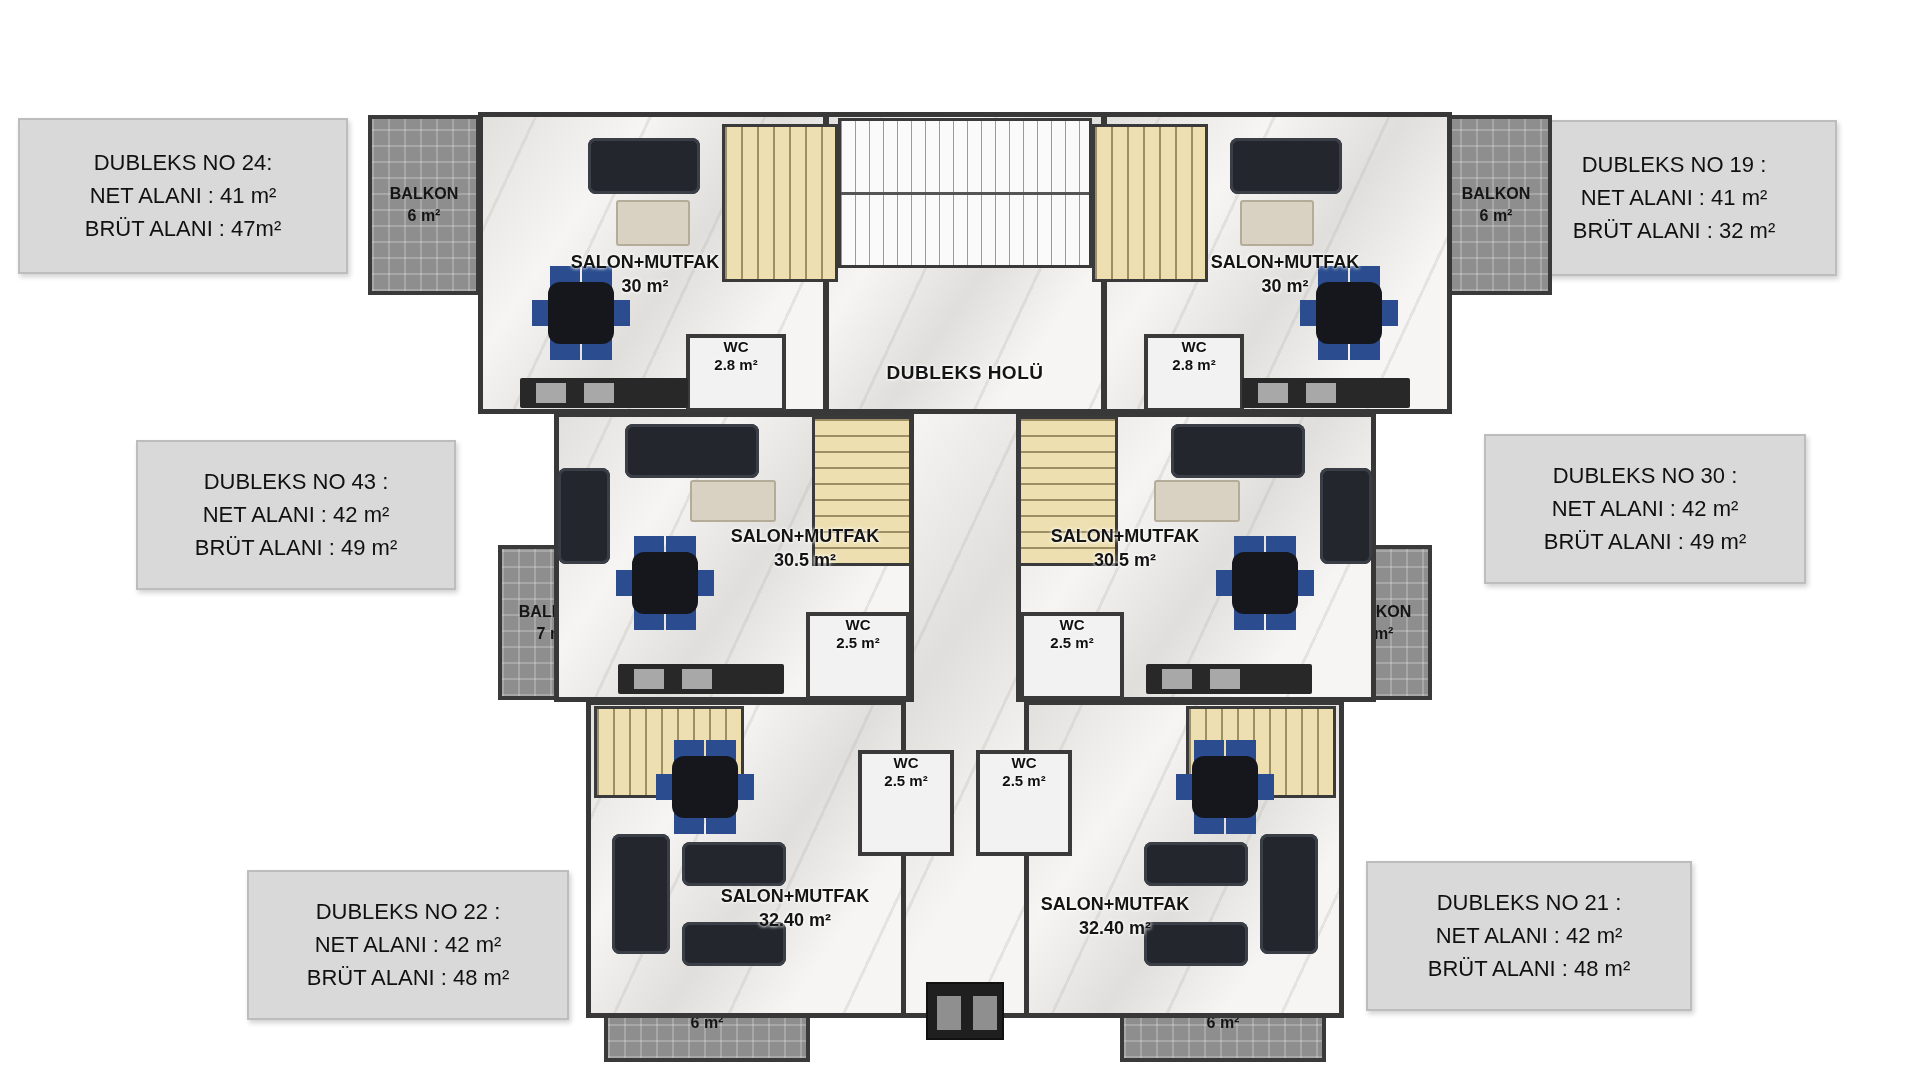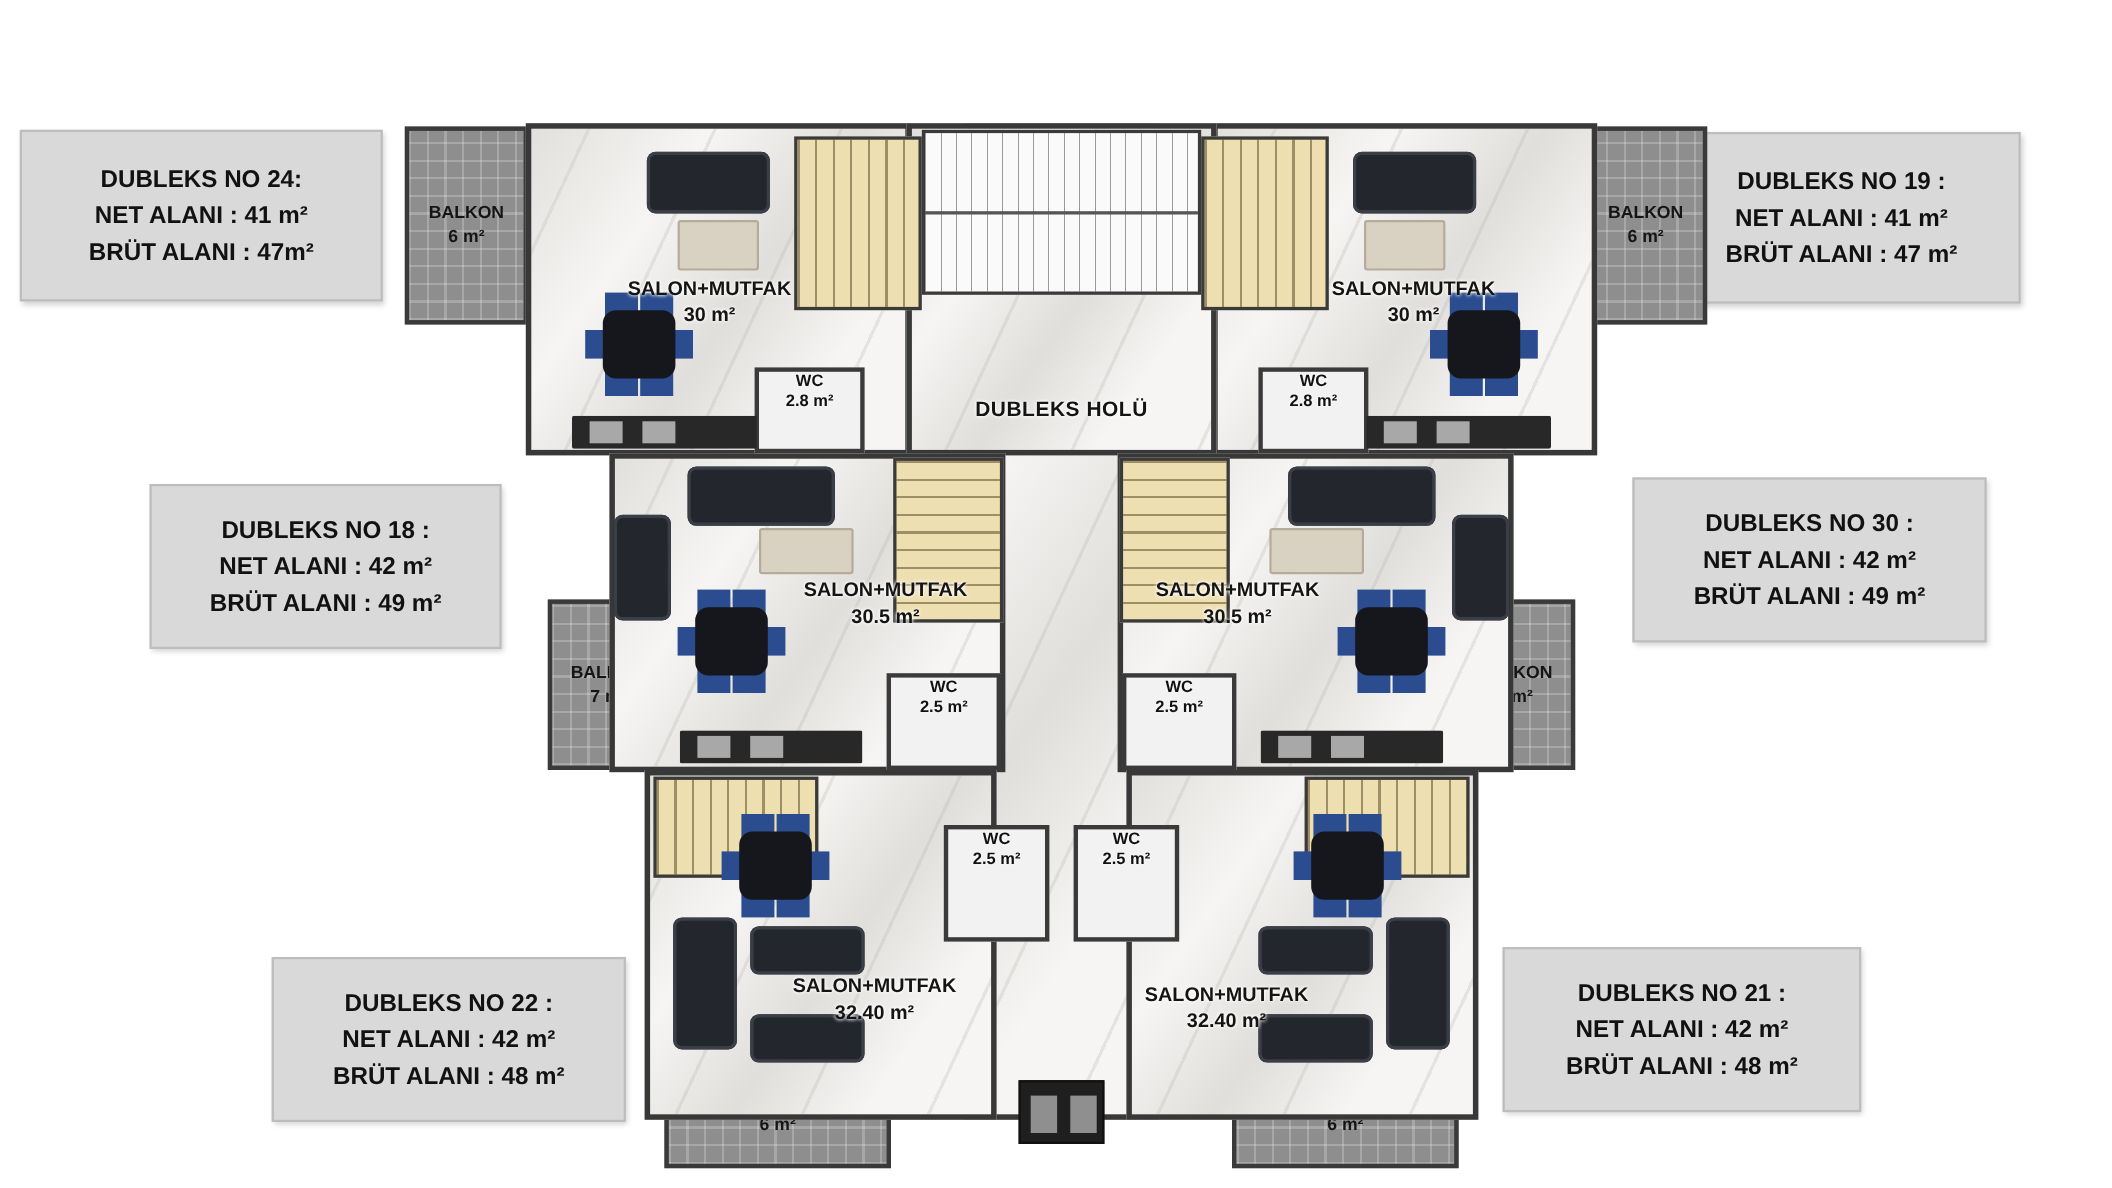--- a/index.html
+++ b/index.html
@@ -9,21 +9,21 @@
   
   .header-bar{position:absolute;left:67px;top:20px;width:1684px;height:62px;
     background:#d6d6d6;border:1px solid #c2c2c2;display:flex;align-items:center;
     justify-content:space-between;padding:0 72px;box-sizing:border-box;}
   .header-bar span{font-size:34px;font-weight:700;letter-spacing:.5px;}
 
   
   .info-box{position:absolute;background:#d9d9d9;border:2px solid #bdbdbd;
     display:flex;flex-direction:column;align-items:center;justify-content:center;gap:7px;
     box-shadow:2px 3px 5px rgba(0,0,0,.18);}
-  .info-box div{font-size:22px;font-weight:700;text-align:center;white-space:nowrap;}
+  .info-box div{font-size:22px;font-weight:400;text-align:center;white-space:nowrap;}
   .ib-24{left:18px;top:118px;width:326px;height:152px;}
   .ib-19{left:1511px;top:120px;width:322px;height:152px;}
   .ib-23{left:136px;top:440px;width:316px;height:146px;}
   .ib-20{left:1484px;top:434px;width:318px;height:146px;}
   .ib-22{left:247px;top:870px;width:318px;height:146px;}
   .ib-21{left:1366px;top:861px;width:322px;height:146px;}
 
   
   .abs{position:absolute;box-sizing:border-box;}
   .marble{background-color:#f6f5f3;
@@ -120,24 +120,24 @@
 
 
   <div class="info-box ib-24">
     <div>DUBLEKS NO 24:</div>
     <div>NET ALANI : 41 m²</div>
     <div>BRÜT ALANI : 47m²</div>
   </div>
   <div class="info-box ib-19">
     <div>DUBLEKS NO 19 :</div>
     <div>NET ALANI : 41 m²</div>
-    <div>BRÜT ALANI : 47 m²</div>
+    <div>BRÜT ALANI : 32 m²</div>
   </div>
   <div class="info-box ib-23">
-    <div>DUBLEKS NO 18 :</div>
+    <div>DUBLEKS NO 43 :</div>
     <div>NET ALANI : 42 m²</div>
     <div>BRÜT ALANI : 49 m²</div>
   </div>
   <div class="info-box ib-20">
     <div>DUBLEKS NO 30 :</div>
     <div>NET ALANI : 42 m²</div>
     <div>BRÜT ALANI : 49 m²</div>
   </div>
   <div class="info-box ib-22">
     <div>DUBLEKS NO 22 :</div>

